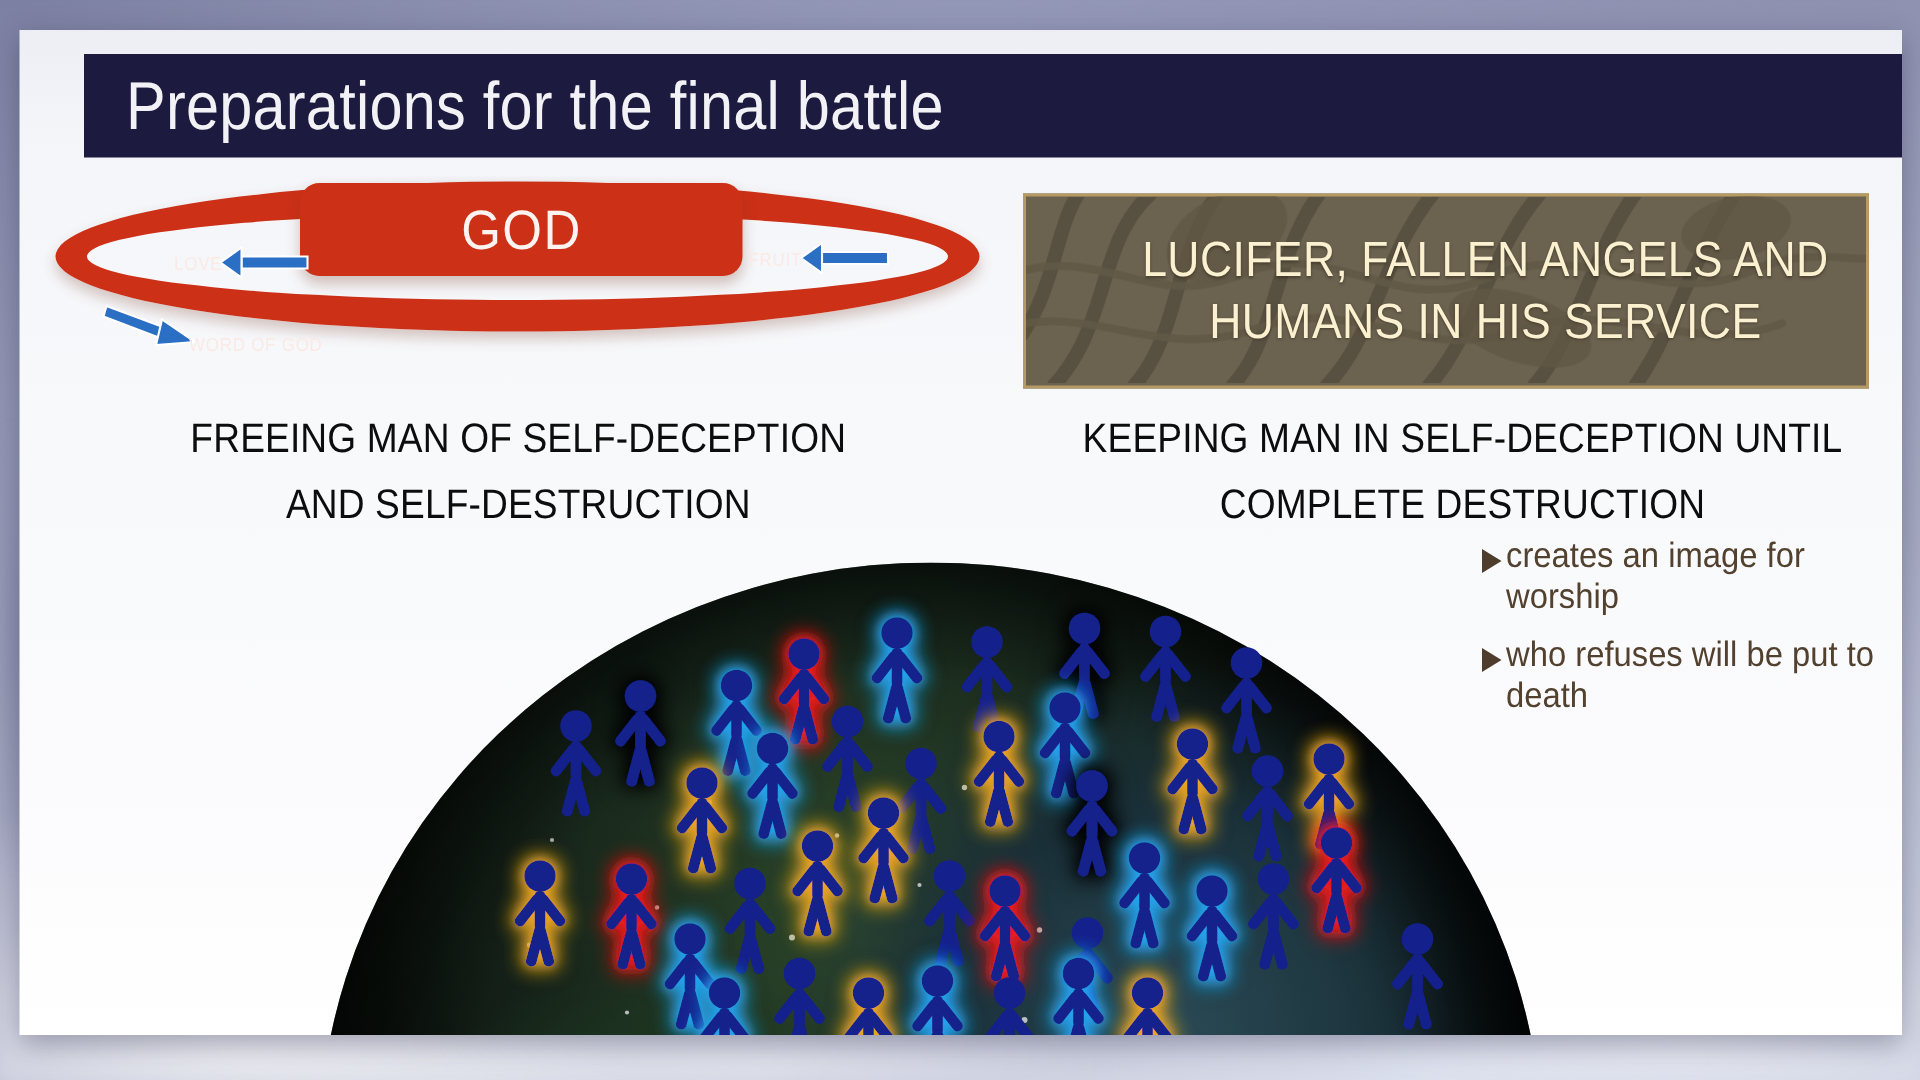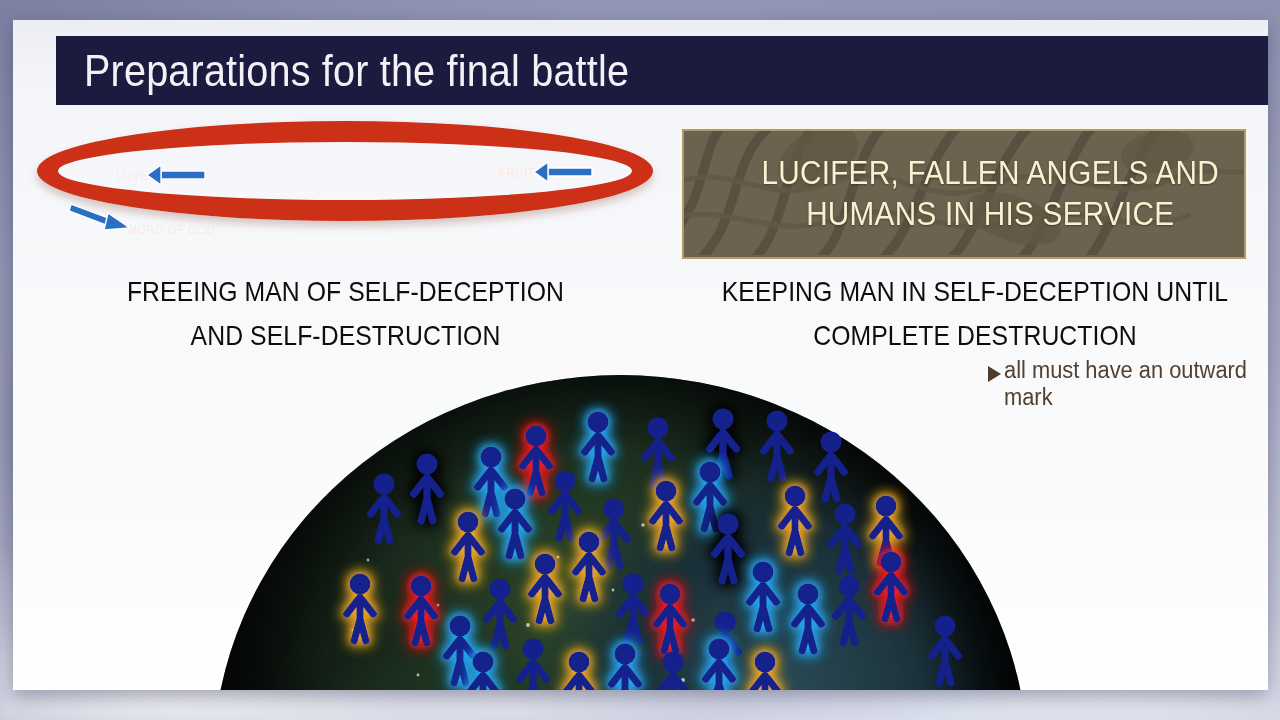--- a/index.html
+++ b/index.html
@@ -144,20 +144,23 @@
   <div class="backdrop"></div>
 
   <div class="slide">
 
     <div class="title-bar">
       <div class="title-text">Preparations for the final battle</div>
     </div>
 
     <div class="god-wrap">
       <div class="god-ellipse"></div>
+      <div class="god-box">
+        <span>GOD</span>
+      </div>
     </div>
 
     <div class="arrow" style="left:132px;top:144px;">
       <svg width="62" height="22" viewBox="0 0 62 22">
         <path d="M16,7 H60 V15 H16 Z" fill="#2a6fc4" stroke="#ffffff" stroke-width="1.4"></path>
         <path d="M16,1 L2,11 L16,21 Z" fill="#2a6fc4" stroke="#ffffff" stroke-width="1.4"></path>
       </svg>
     </div>
     <div class="lbl lbl-love">LOVE</div>
 
@@ -327,18 +330,22 @@
         <use href="#fig" x="612" y="660" filter="url(#gB)"></use>
         <use href="#fig" x="660" y="668"></use>
         <use href="#fig" x="706" y="655" filter="url(#gB)"></use>
         <use href="#fig" x="752" y="668" filter="url(#gO)"></use>
       </g>
     </svg>
 
     <div class="bullets">
       <div class="bullet">
         <div class="tri"></div>
-        <div class="btxt">all must have an outward mark</div>
+        <div class="btxt">creates an image for worship</div>
+      </div>
+      <div class="bullet">
+        <div class="tri"></div>
+        <div class="btxt">who refuses will be put to death</div>
       </div>
     </div>
 
   </div>
 </div>
 
 </body></html>

